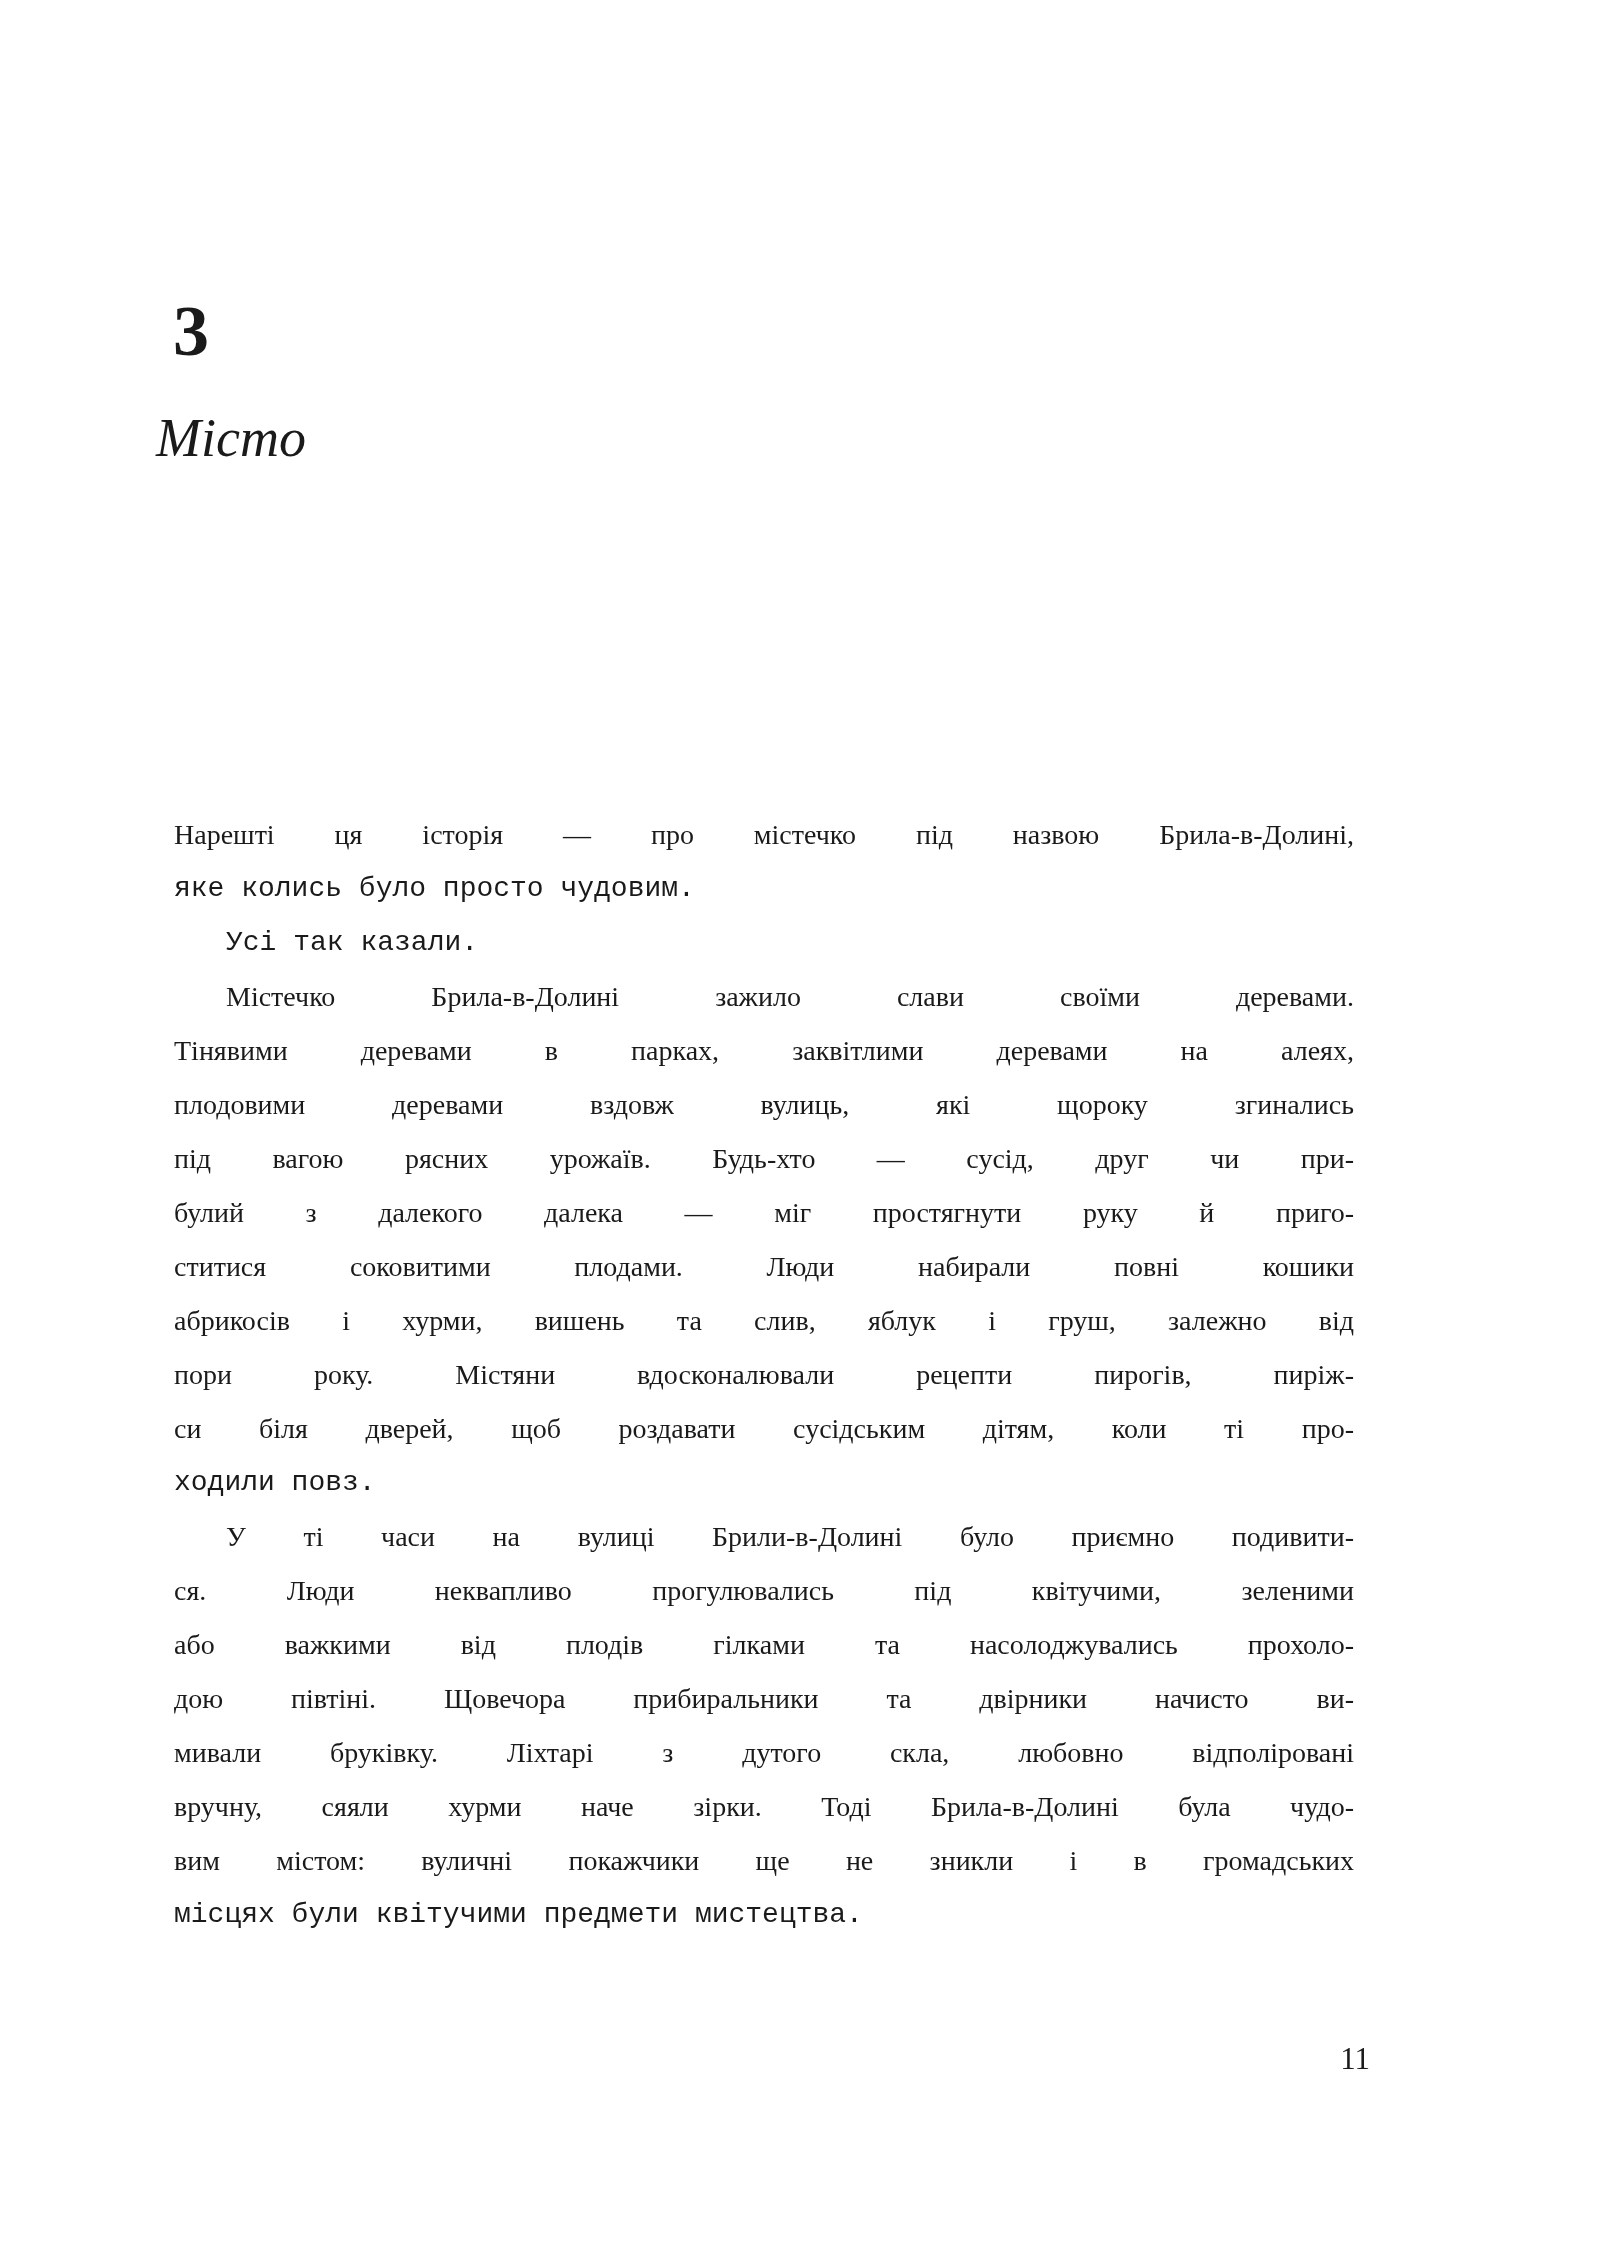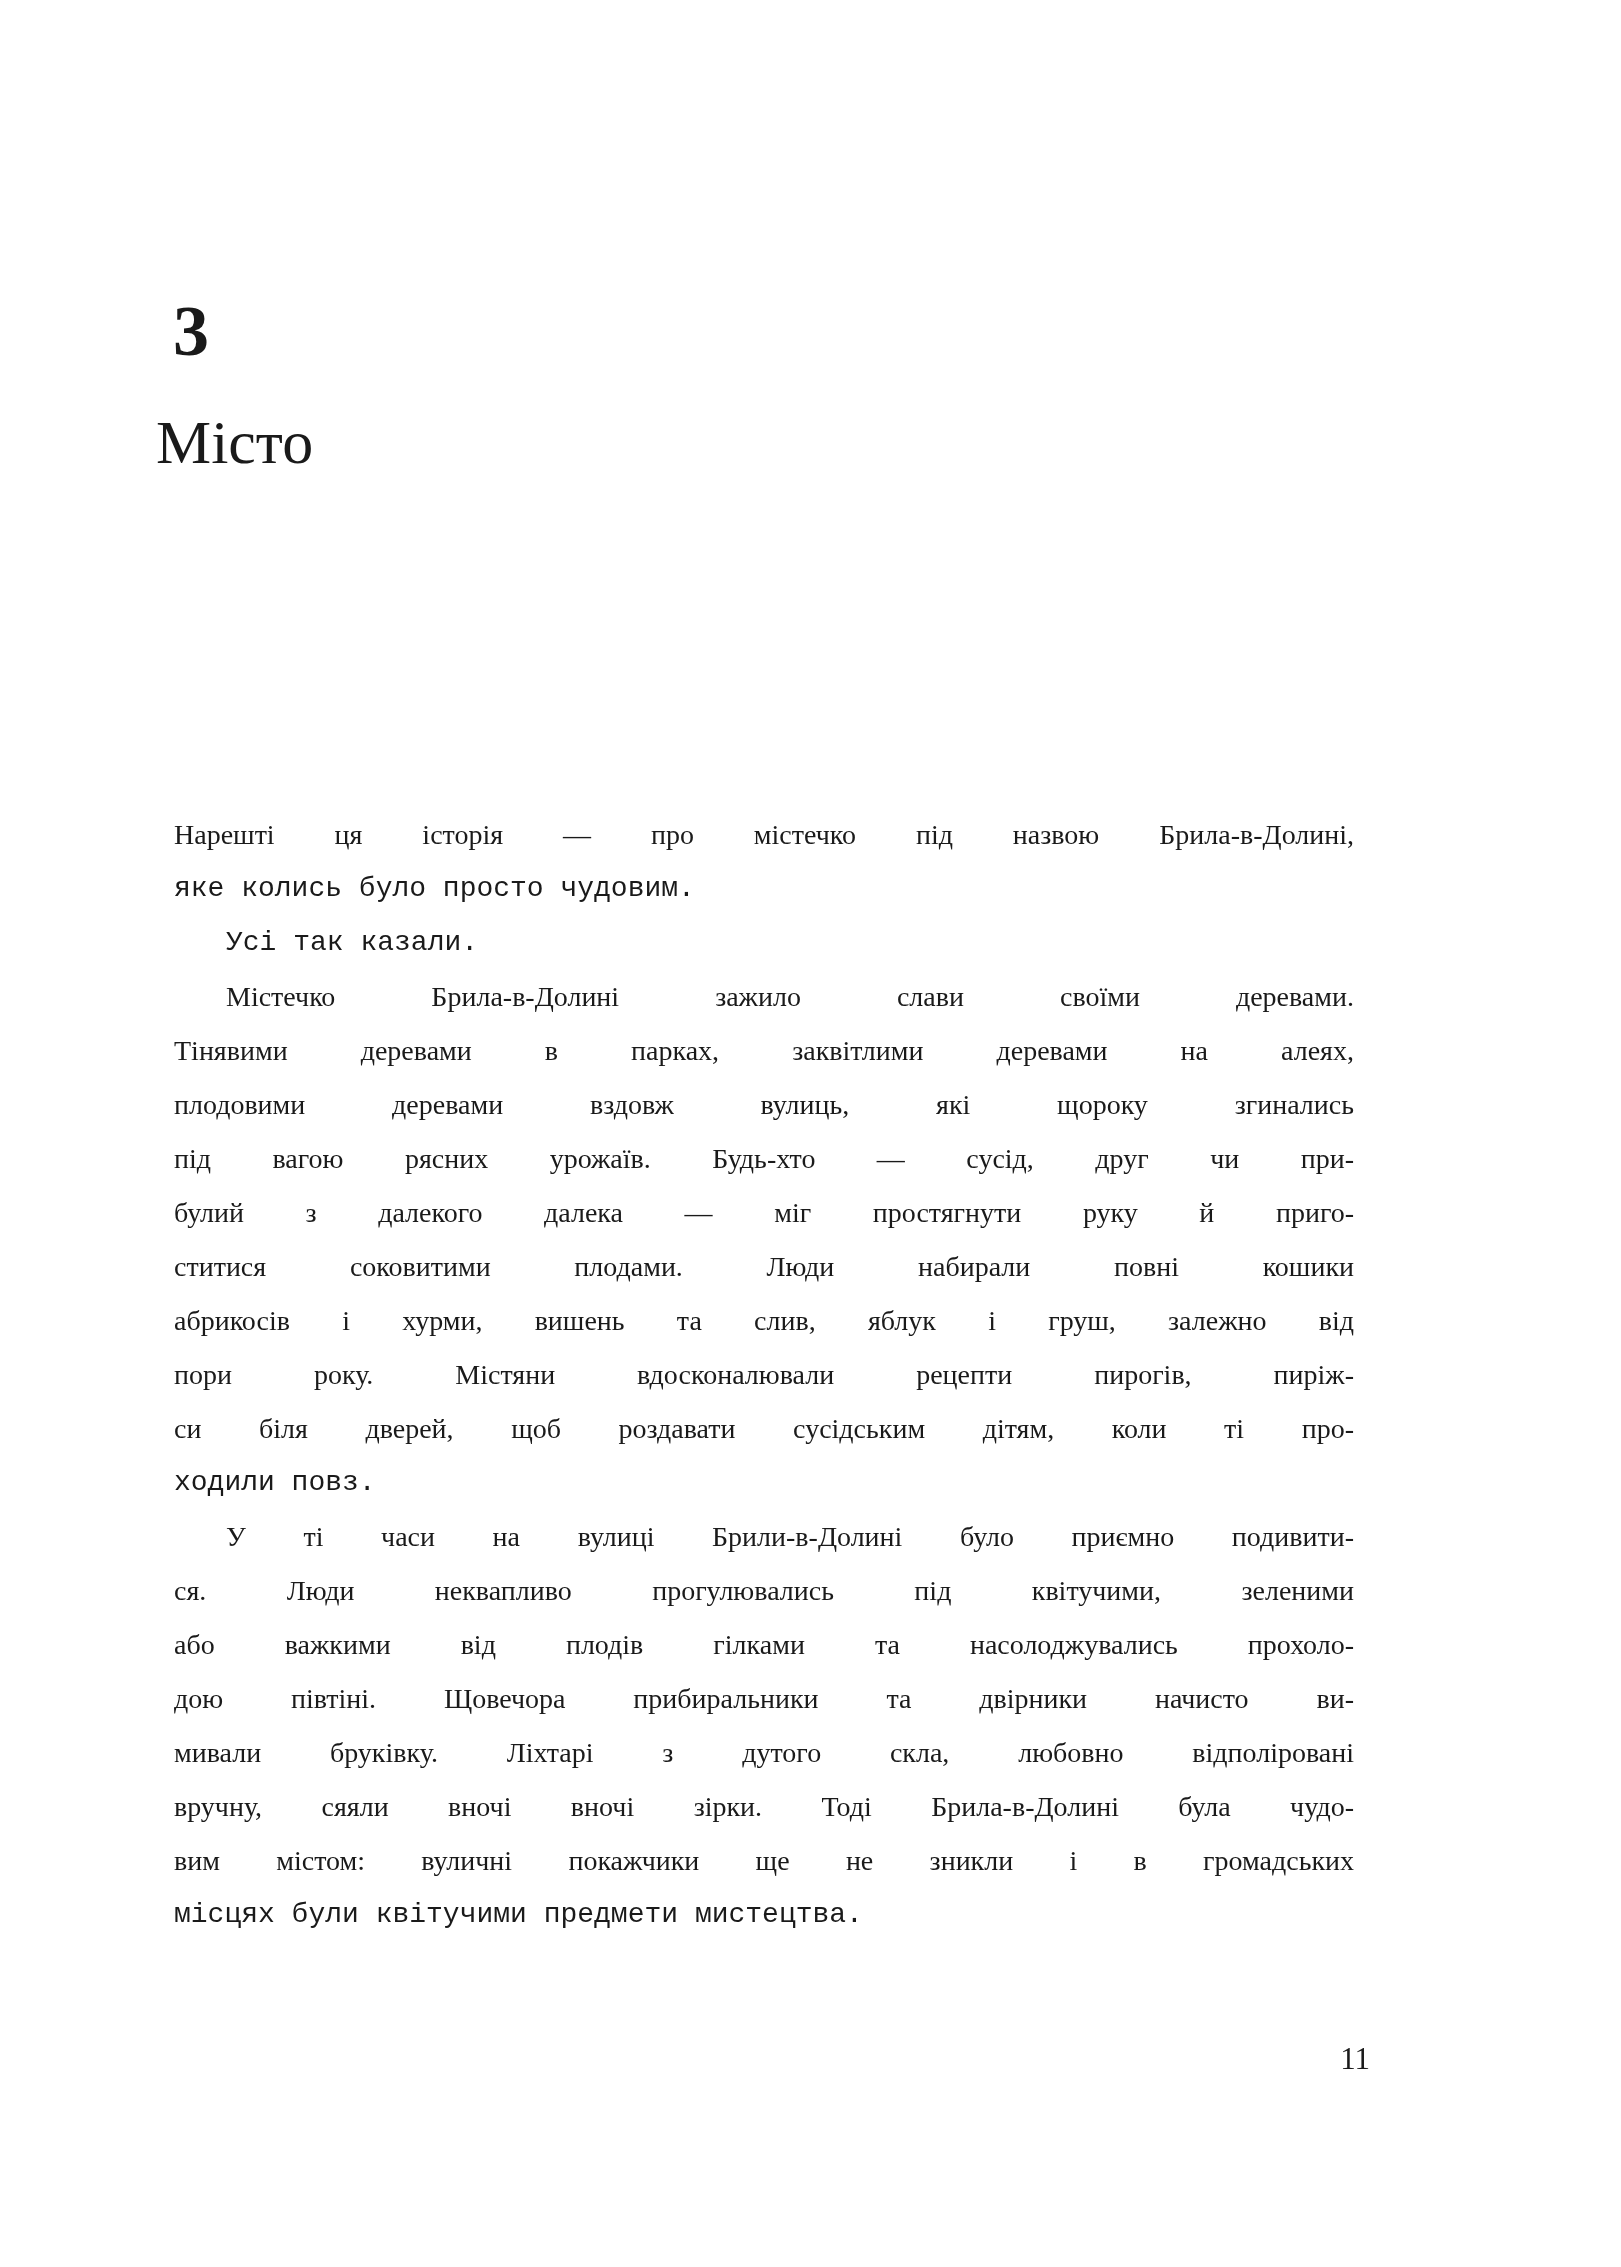--- a/index.html
+++ b/index.html
@@ -23,22 +23,23 @@
     top: 295px;
     font-size: 72px;
     line-height: 1;
     font-weight: 700;
     letter-spacing: 0;
   }
   .chapter-title {
     position: absolute;
     left: 156px;
     top: 411px;
-    font-size: 62px;
+    font-size: 54px;
     line-height: 1;
+    font-style: italic;
     font-weight: 400;
   }
   .body-text {
     position: absolute;
     left: 174px;
     top: 808px;
     width: 1180px;
     font-size: 28px;
   }
   .line {
@@ -81,19 +82,19 @@
       <div class="line">ститися соковитими плодами. Люди набирали повні кошики</div>
       <div class="line">абрикосів і хурми, вишень та слив, яблук і груш, залежно від</div>
       <div class="line">пори року. Містяни вдосконалювали рецепти пирогів, пиріж-</div>
       <div class="line">си біля дверей, щоб роздавати сусідським дітям, коли ті про-</div>
       <div class="line last">ходили повз.</div>
       <div class="line indent">У ті часи на вулиці Брили-в-Долині було приємно подивити-</div>
       <div class="line">ся. Люди неквапливо прогулювались під квітучими, зеленими</div>
       <div class="line">або важкими від плодів гілками та насолоджувались прохоло-</div>
       <div class="line">дою півтіні. Щовечора прибиральники та двірники начисто ви-</div>
       <div class="line">мивали бруківку. Ліхтарі з дутого скла, любовно відполіровані</div>
-      <div class="line">вручну, сяяли вночі вночі зірки. Тоді Брила-в-Долині була чудо-</div>
+      <div class="line">вручну, сяяли хурми наче зірки. Тоді Брила-в-Долині була чудо-</div>
       <div class="line">вим містом: вуличні покажчики ще не зникли і в громадських</div>
       <div class="line last">місцях були квітучими предмети мистецтва.</div>
     </div>
   <div class="page-number">11</div>
 </div>
 
 
 </body></html>

